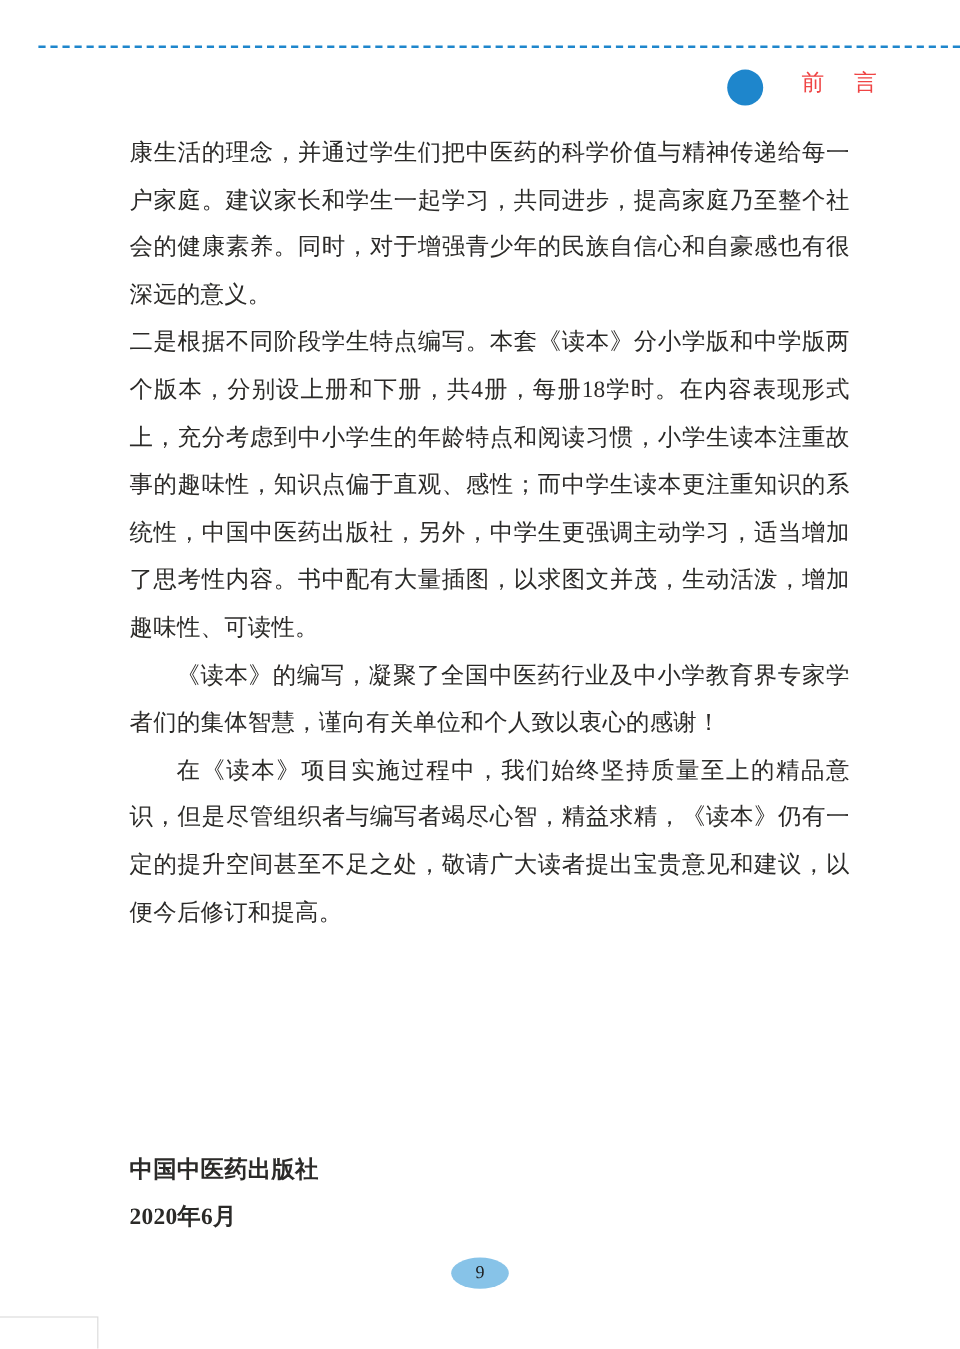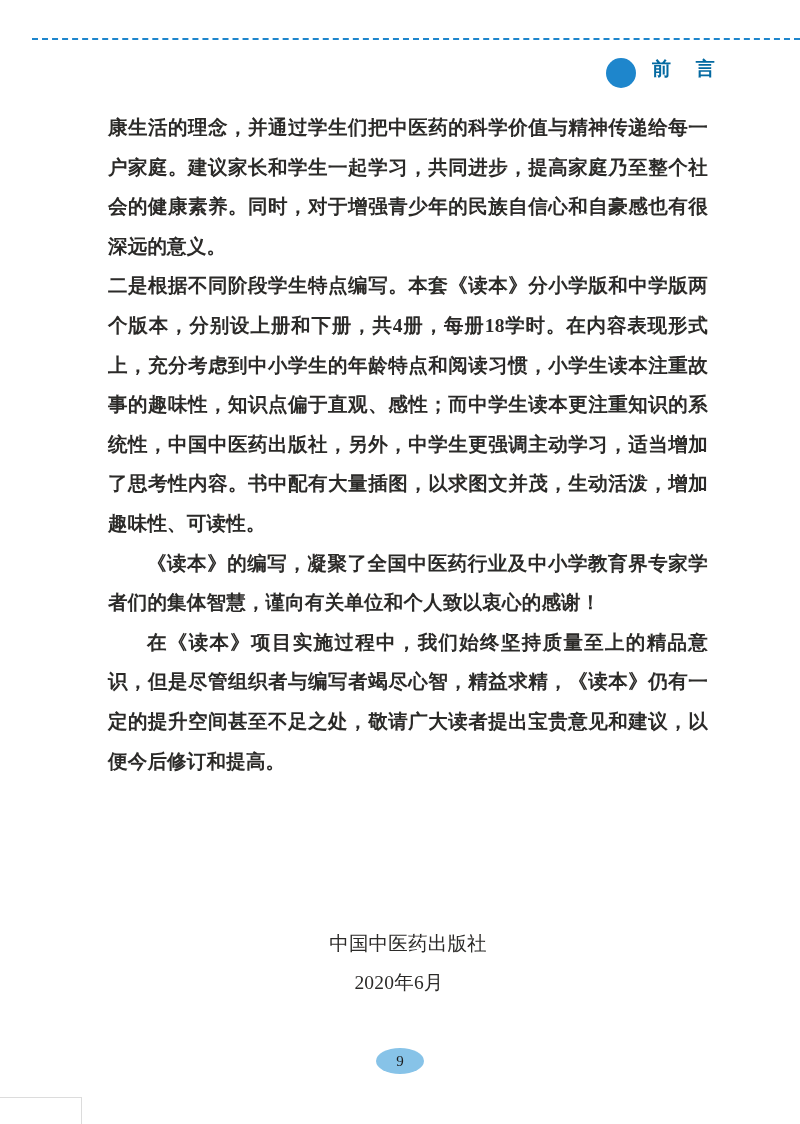--- a/index.html
+++ b/index.html
@@ -28,28 +28,27 @@
     position: absolute;
     left: 6px;
     top: 6px;
     width: 30px;
     height: 30px;
     border-radius: 50%;
     background: #1e86cc;
   }
   .header-title {
     position: absolute;
-    left: 52px;
+    left: 68px;
     top: 4px;
     font-size: 19px;
     letter-spacing: 10px;
-    color: #0369a1;
+    color: #ef4444;
     white-space: nowrap;
     font-family: "Liberation Serif", "DejaVu Serif", serif;
-    font-weight: bold;
   }
   .header-rule {
     position: absolute;
     left: 32px;
     top: 38px;
     width: 768px;
     height: 0;
     border-top: 2px dashed #1e86cc;
   }
 
@@ -61,33 +60,33 @@
     width: 600px;
   }
   .para {
     margin: 0;
     font-size: 19.5px;
     line-height: 39.6px;
     color: #2b2a28;
     text-align: justify;
     text-justify: inter-ideograph;
     letter-spacing: 0.2px;
-    font-weight: bold;
   }
   .para.indent {
     text-indent: 2em;
   }
 
   
   .signature {
     position: absolute;
     left: 108px;
-    top: 924px;
+    top: 956px;
     width: 600px;
-    text-align: center;
+    text-align: left;
+    font-weight: bold;
   }
   .sig-line {
     font-size: 19.5px;
     line-height: 39px;
     color: #2b2a28;
     letter-spacing: 0.2px;
   }
   .sig-line.date {
     padding-right: 18px;
   }

